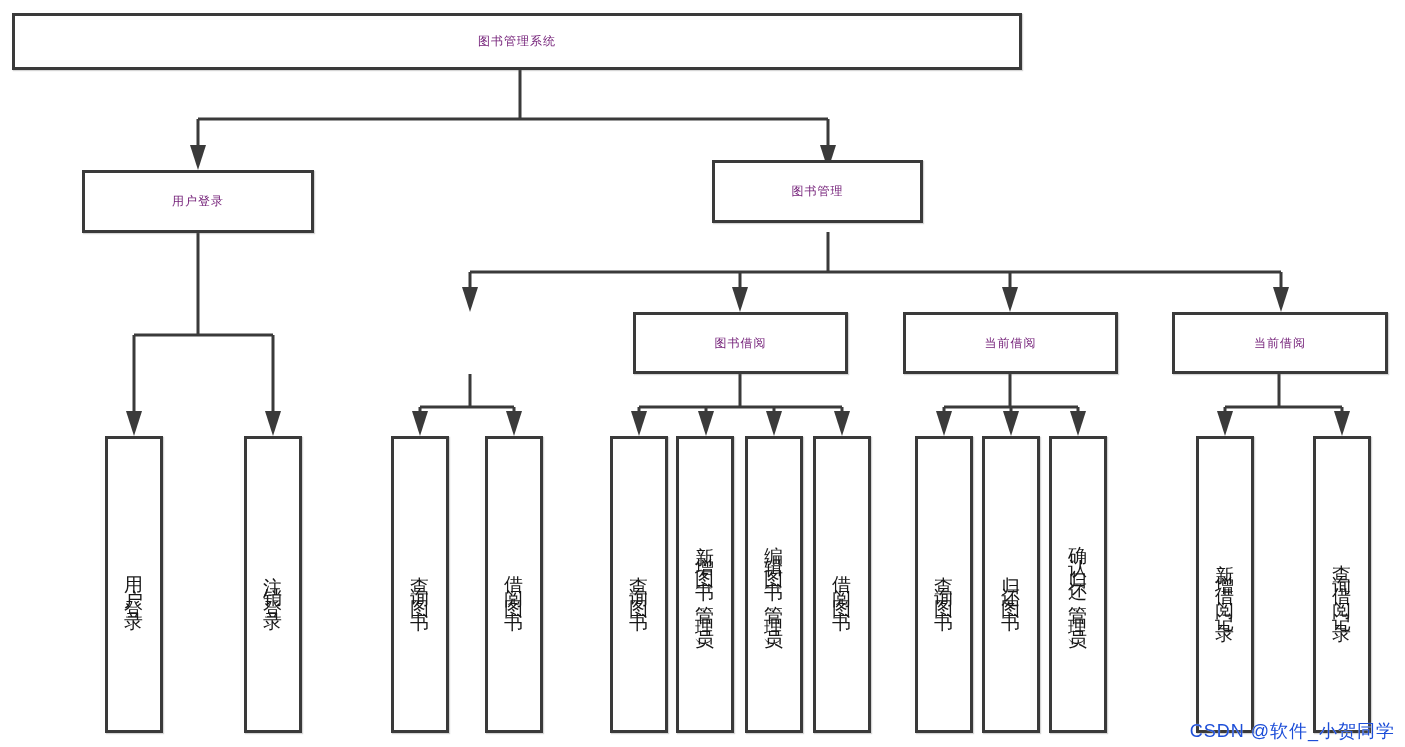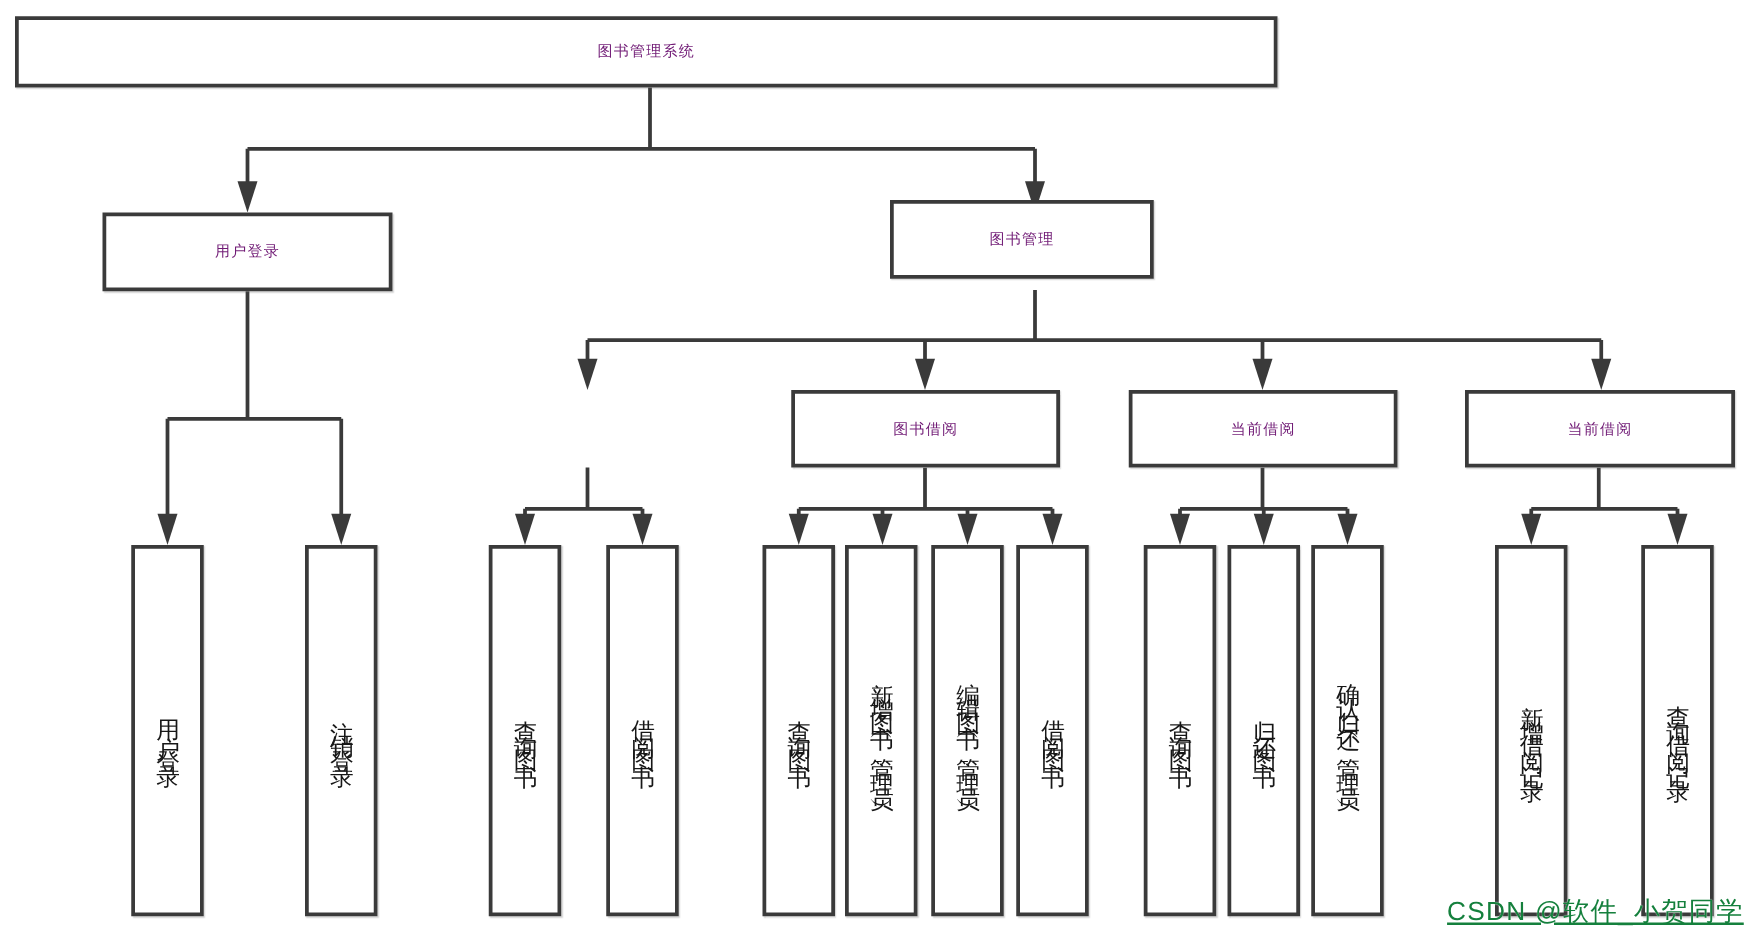--- a/index.html
+++ b/index.html
@@ -49,27 +49,26 @@
     font-size: 19px;
     letter-spacing: 12px;
     line-height: 1;
     color: #171717;
     white-space: nowrap;
   }
   #watermark {
     position: absolute;
     right: 10px;
     bottom: 4px;
-    font-size: 21px;
-    color: #15803d;
+    font-size: 18px;
+    color: #1d4ed8;
     letter-spacing: 1px;
     z-index: 5;
     text-shadow: 0 0 1px #ffffff;
     white-space: nowrap;
-    text-decoration: underline;
   }
 </style>
 </head>
 <body>
 
 <div id="stage">
 
   <svg id="wires" width="1405" height="747" viewBox="0 0 1405 747">
 
     <path class="wire" d="M520 69V119 M198 119H828 M198 232V335 M134 335H273 M828 232V272 M470 272H1281 M470 374V407 M420 407H514 M740 374V407 M639 407H842 M1010 374V407 M944 407H1078 M1279 374V407 M1225 407H1342"></path>

